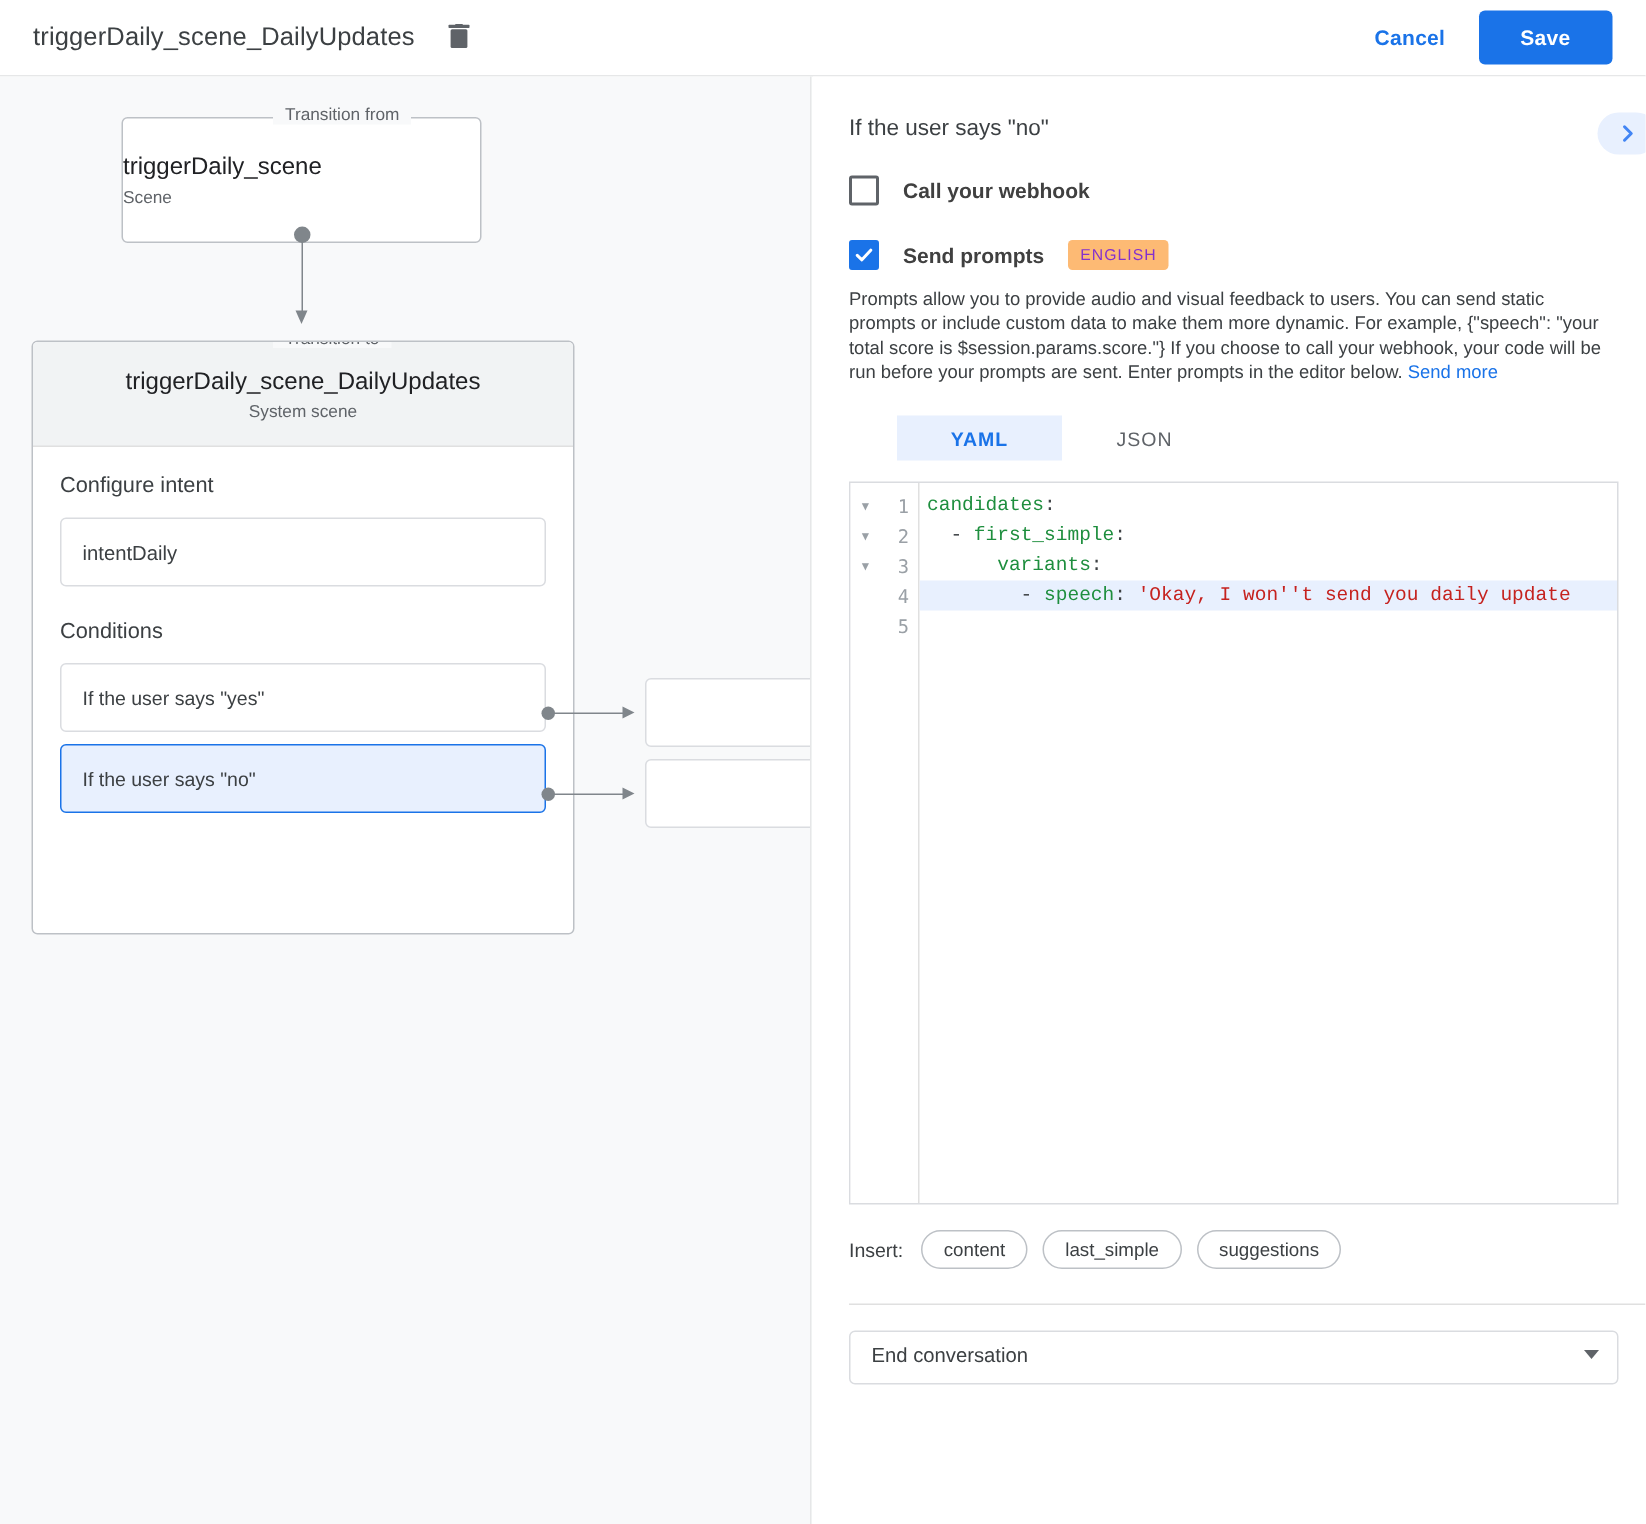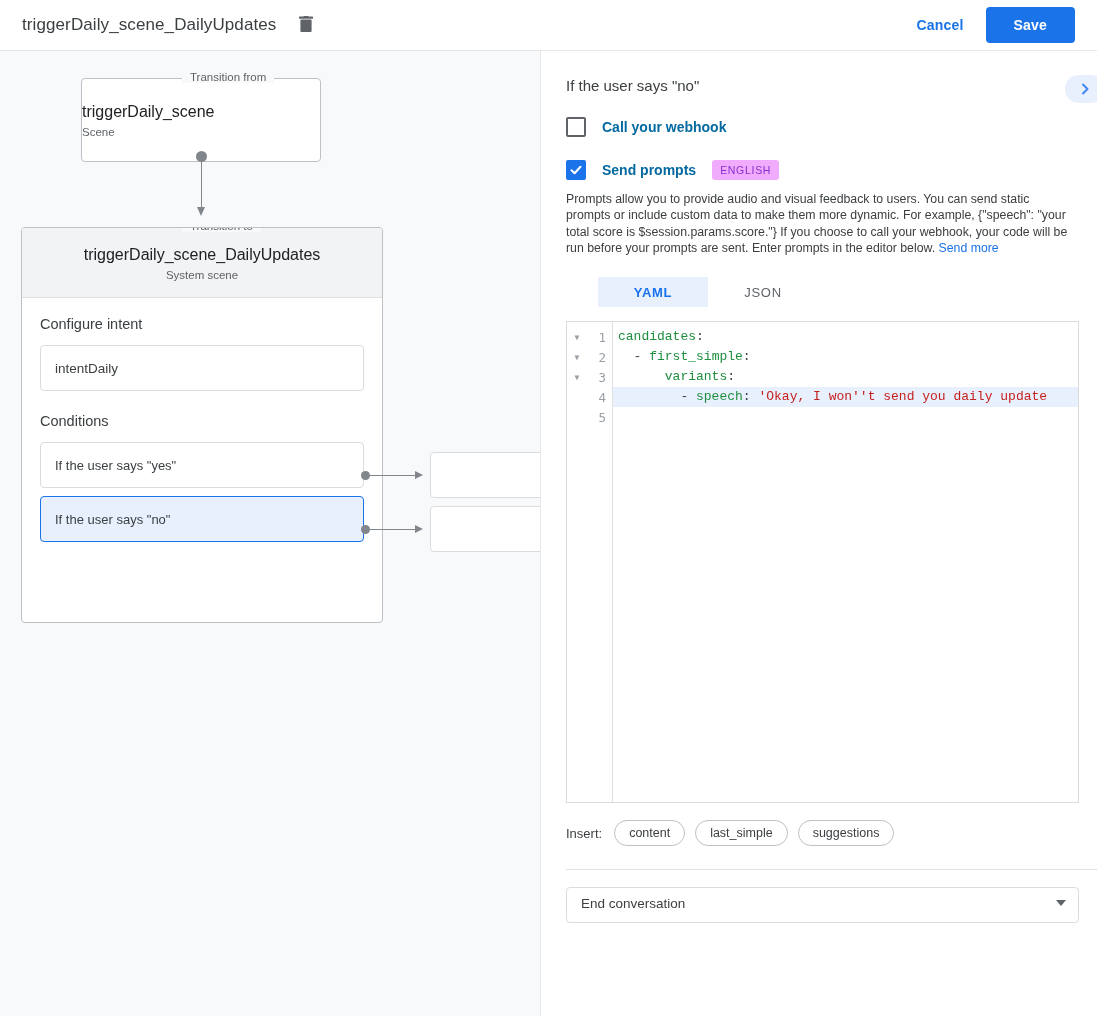--- a/index.html
+++ b/index.html
@@ -168,24 +168,24 @@
     width: 20px; height: 20px;
     border: 2px solid #5f6368; border-radius: 2px;
     background: #ffffff;
     cursor: pointer;
     flex: none;
   }
   .cb.checked {
     background: #1a73e8; border-color: #1a73e8;
     display: flex; align-items: center; justify-content: center;
   }
-  .row-label { margin-left: 16px; font-size: 14px; font-weight: bold; color: #0369a1; }
+  .row-label { margin-left: 16px; font-size: 14px; font-weight: bold; color: #404040; }
   .badge {
     margin-left: 16px;
-    background: #f0abfc; color: #8430ce;
+    background: #fdba74; color: #8430ce;
     font-size: 10.5px; letter-spacing: .7px;
     padding: 4px 8px; border-radius: 3px;
   }
   .desc {
     margin: 11px 24px 0 24px;
     font-size: 12.3px; line-height: 16.3px; color: #3c4043;
     max-width: 510px;
   }
   .link { color: #1a73e8; cursor: pointer; }
 

